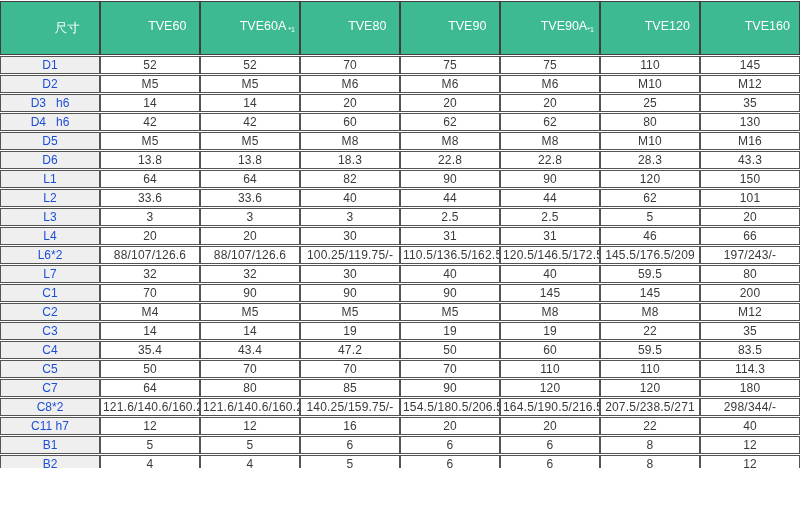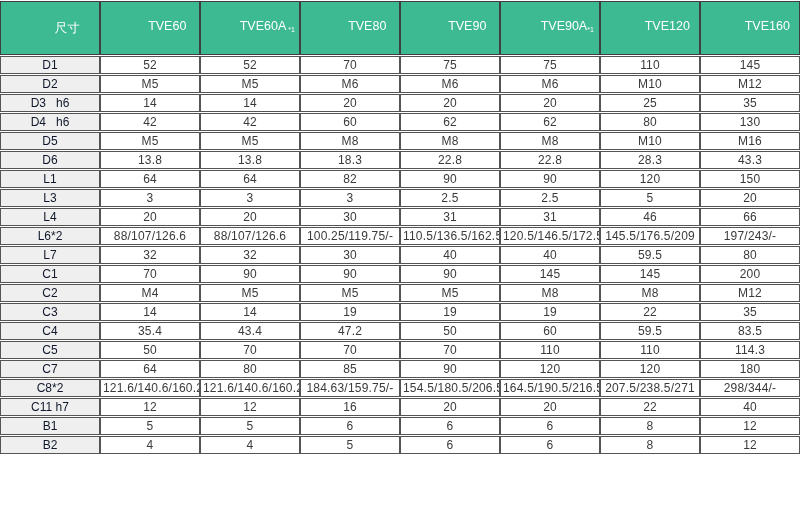--- a/index.html
+++ b/index.html
@@ -38,21 +38,21 @@
   }
   table.dim-table th.header-cell {
     background: #3dba92;
     color: #ffffff;
     font-weight: normal;
     font-size: 12.5px;
     border-color: #3f3f3f;
   }
   table.dim-table td.label-cell {
     background: #efefef;
-    color: #0f172a;
+    color: #1d4ed8;
   }
   table.dim-table td.value-cell {
     background: #ffffff;
     color: #3a3a3a;
     letter-spacing: 0.2px;
   }
   .hdr-suffix {
     font-size: 7px;
     vertical-align: -2px;
     letter-spacing: 0;
@@ -166,20 +166,30 @@
           <td class="label-cell">L1</td>
           <td class="value-cell">64</td>
           <td class="value-cell">64</td>
           <td class="value-cell">82</td>
           <td class="value-cell">90</td>
           <td class="value-cell">90</td>
           <td class="value-cell">120</td>
           <td class="value-cell">150</td>
         </tr>
         <tr>
+          <td class="label-cell">L2</td>
+          <td class="value-cell">33.6</td>
+          <td class="value-cell">33.6</td>
+          <td class="value-cell">40</td>
+          <td class="value-cell">44</td>
+          <td class="value-cell">44</td>
+          <td class="value-cell">62</td>
+          <td class="value-cell">101</td>
+        </tr>
+        <tr>
           <td class="label-cell">L3</td>
           <td class="value-cell">3</td>
           <td class="value-cell">3</td>
           <td class="value-cell">3</td>
           <td class="value-cell">2.5</td>
           <td class="value-cell">2.5</td>
           <td class="value-cell">5</td>
           <td class="value-cell">20</td>
         </tr>
         <tr>
@@ -269,21 +279,21 @@
           <td class="value-cell">85</td>
           <td class="value-cell">90</td>
           <td class="value-cell">120</td>
           <td class="value-cell">120</td>
           <td class="value-cell">180</td>
         </tr>
         <tr>
           <td class="label-cell">C8*2</td>
           <td class="value-cell">121.6/140.6/160.2</td>
           <td class="value-cell">121.6/140.6/160.2</td>
-          <td class="value-cell">184.63/159.75/-</td>
+          <td class="value-cell">140.25/159.75/-</td>
           <td class="value-cell">154.5/180.5/206.5</td>
           <td class="value-cell">164.5/190.5/216.5</td>
           <td class="value-cell">207.5/238.5/271</td>
           <td class="value-cell">298/344/-</td>
         </tr>
         <tr>
           <td class="label-cell">C11 h7</td>
           <td class="value-cell">12</td>
           <td class="value-cell">12</td>
           <td class="value-cell">16</td>

